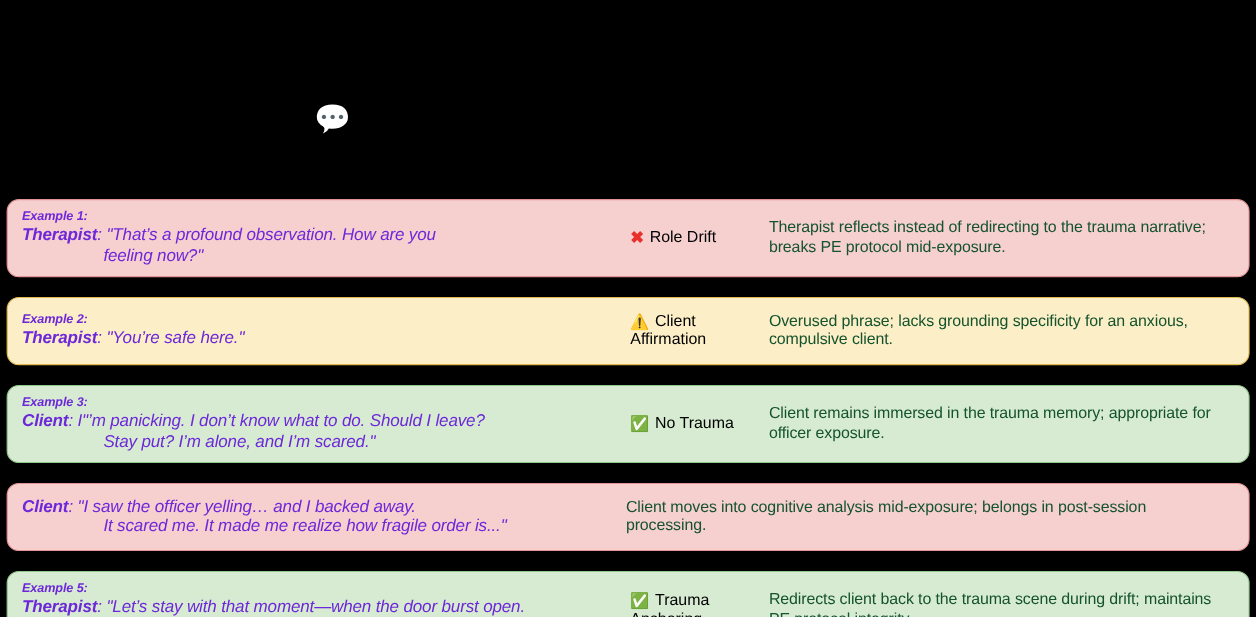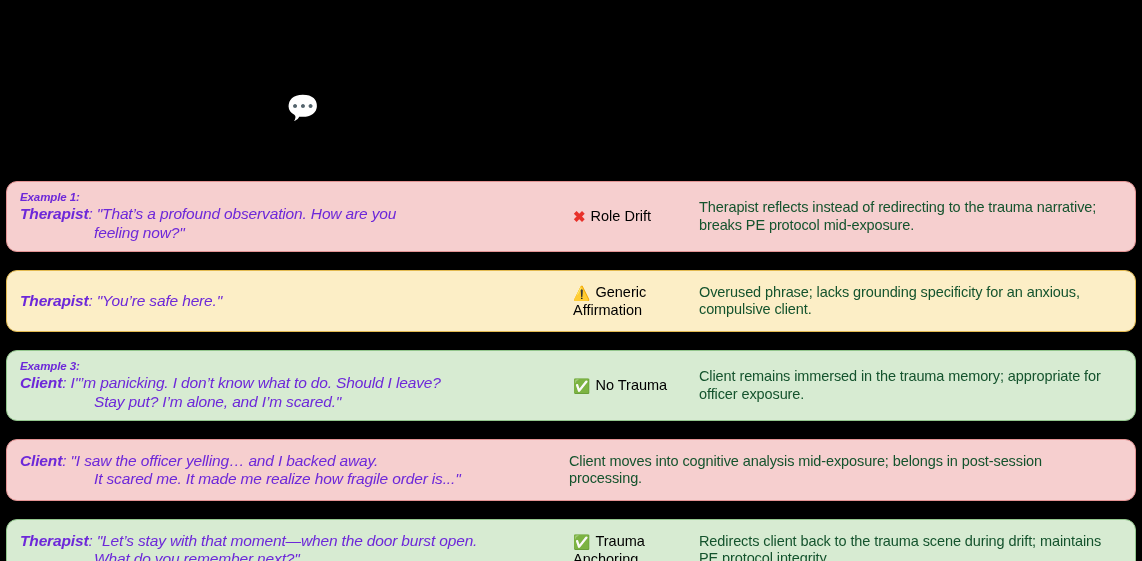--- a/index.html
+++ b/index.html
@@ -138,24 +138,25 @@
         <div class="dialogue-line"><span class="speaker">Therapist</span><span>: </span><span class="utterance">"That’s a profound observation. How are you
 feeling now?"</span></div>
       </div>
       <div class="col-status">
         <span class="status-inner"><span class="status-icon x-mark">✖</span><span>Role Drift</span></span>
       </div>
       <div class="col-desc">Therapist reflects instead of redirecting to the trauma narrative; breaks PE protocol mid-exposure.</div>
     </div>
     <div class="card tone-cream">
       <div class="col-dialogue">
+        <div class="ex-label">Example 2:</div>
         <div class="dialogue-line"><span class="speaker">Therapist</span><span>: </span><span class="utterance">"You’re safe here."</span></div>
       </div>
       <div class="col-status">
-        <span class="status-inner"><span class="status-icon">⚠️</span><span>Generic Affirmation</span></span>
+        <span class="status-inner"><span class="status-icon">⚠️</span><span>Client Affirmation</span></span>
       </div>
       <div class="col-desc">Overused phrase; lacks grounding specificity for an anxious, compulsive client.</div>
     </div>
     <div class="card tone-green">
       <div class="col-dialogue">
         <div class="ex-label">Example 3:</div>
         <div class="dialogue-line"><span class="speaker">Client</span><span>: </span><span class="utterance">I"’m panicking. I don’t know what to do. Should I leave?
 Stay put? I’m alone, and I’m scared."</span></div>
       </div>
       <div class="col-status">
@@ -165,20 +166,21 @@
     </div>
     <div class="card tone-pink">
       <div class="col-dialogue">
         <div class="dialogue-line"><span class="speaker">Client</span><span>: </span><span class="utterance">"I saw the officer yelling… and I backed away.
 It scared me. It made me realize how fragile order is..."</span></div>
       </div>
       <div class="col-desc">Client moves into cognitive analysis mid-exposure; belongs in post-session processing.</div>
     </div>
     <div class="card tone-green">
       <div class="col-dialogue">
+        <div class="ex-label">Example 5:</div>
         <div class="dialogue-line"><span class="speaker">Therapist</span><span>: </span><span class="utterance">"Let’s stay with that moment—when the door burst open.
 What do you remember next?"</span></div>
       </div>
       <div class="col-status">
         <span class="status-inner"><span class="status-icon">✅</span><span>Trauma Anchoring</span></span>
       </div>
       <div class="col-desc">Redirects client back to the trauma scene during drift; maintains PE protocol integrity.</div>
     </div>
   </div>
 

